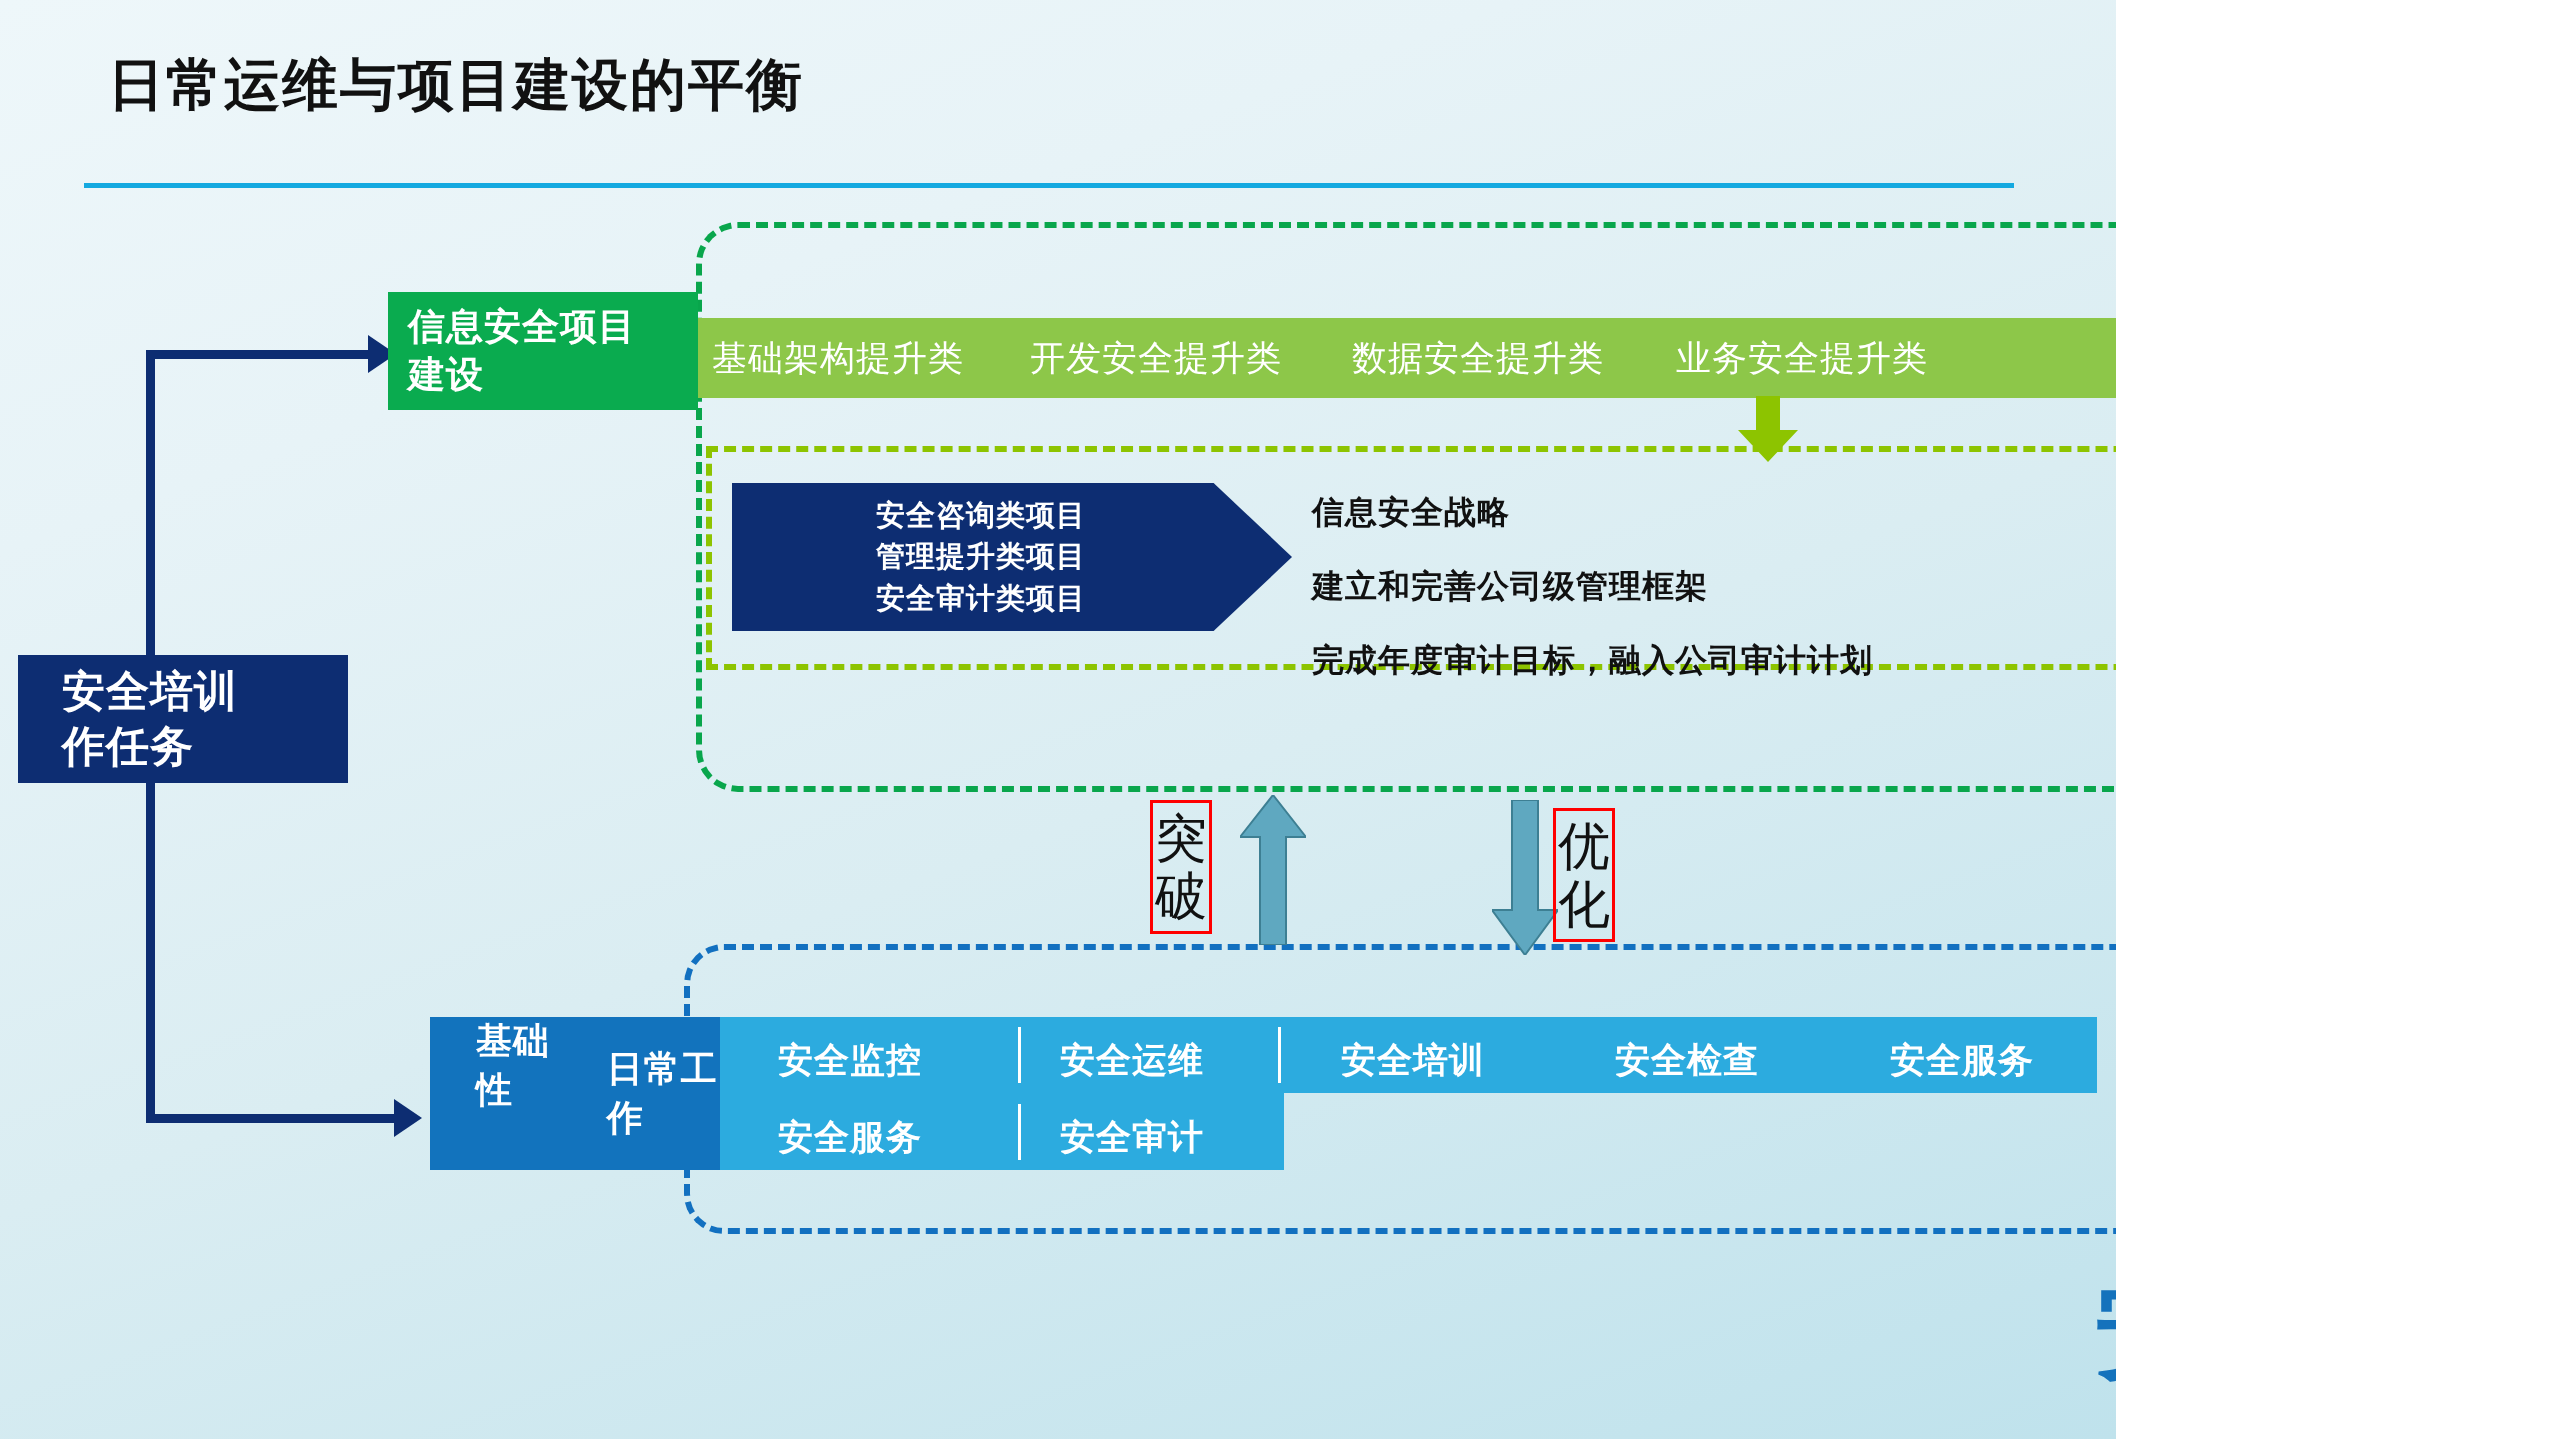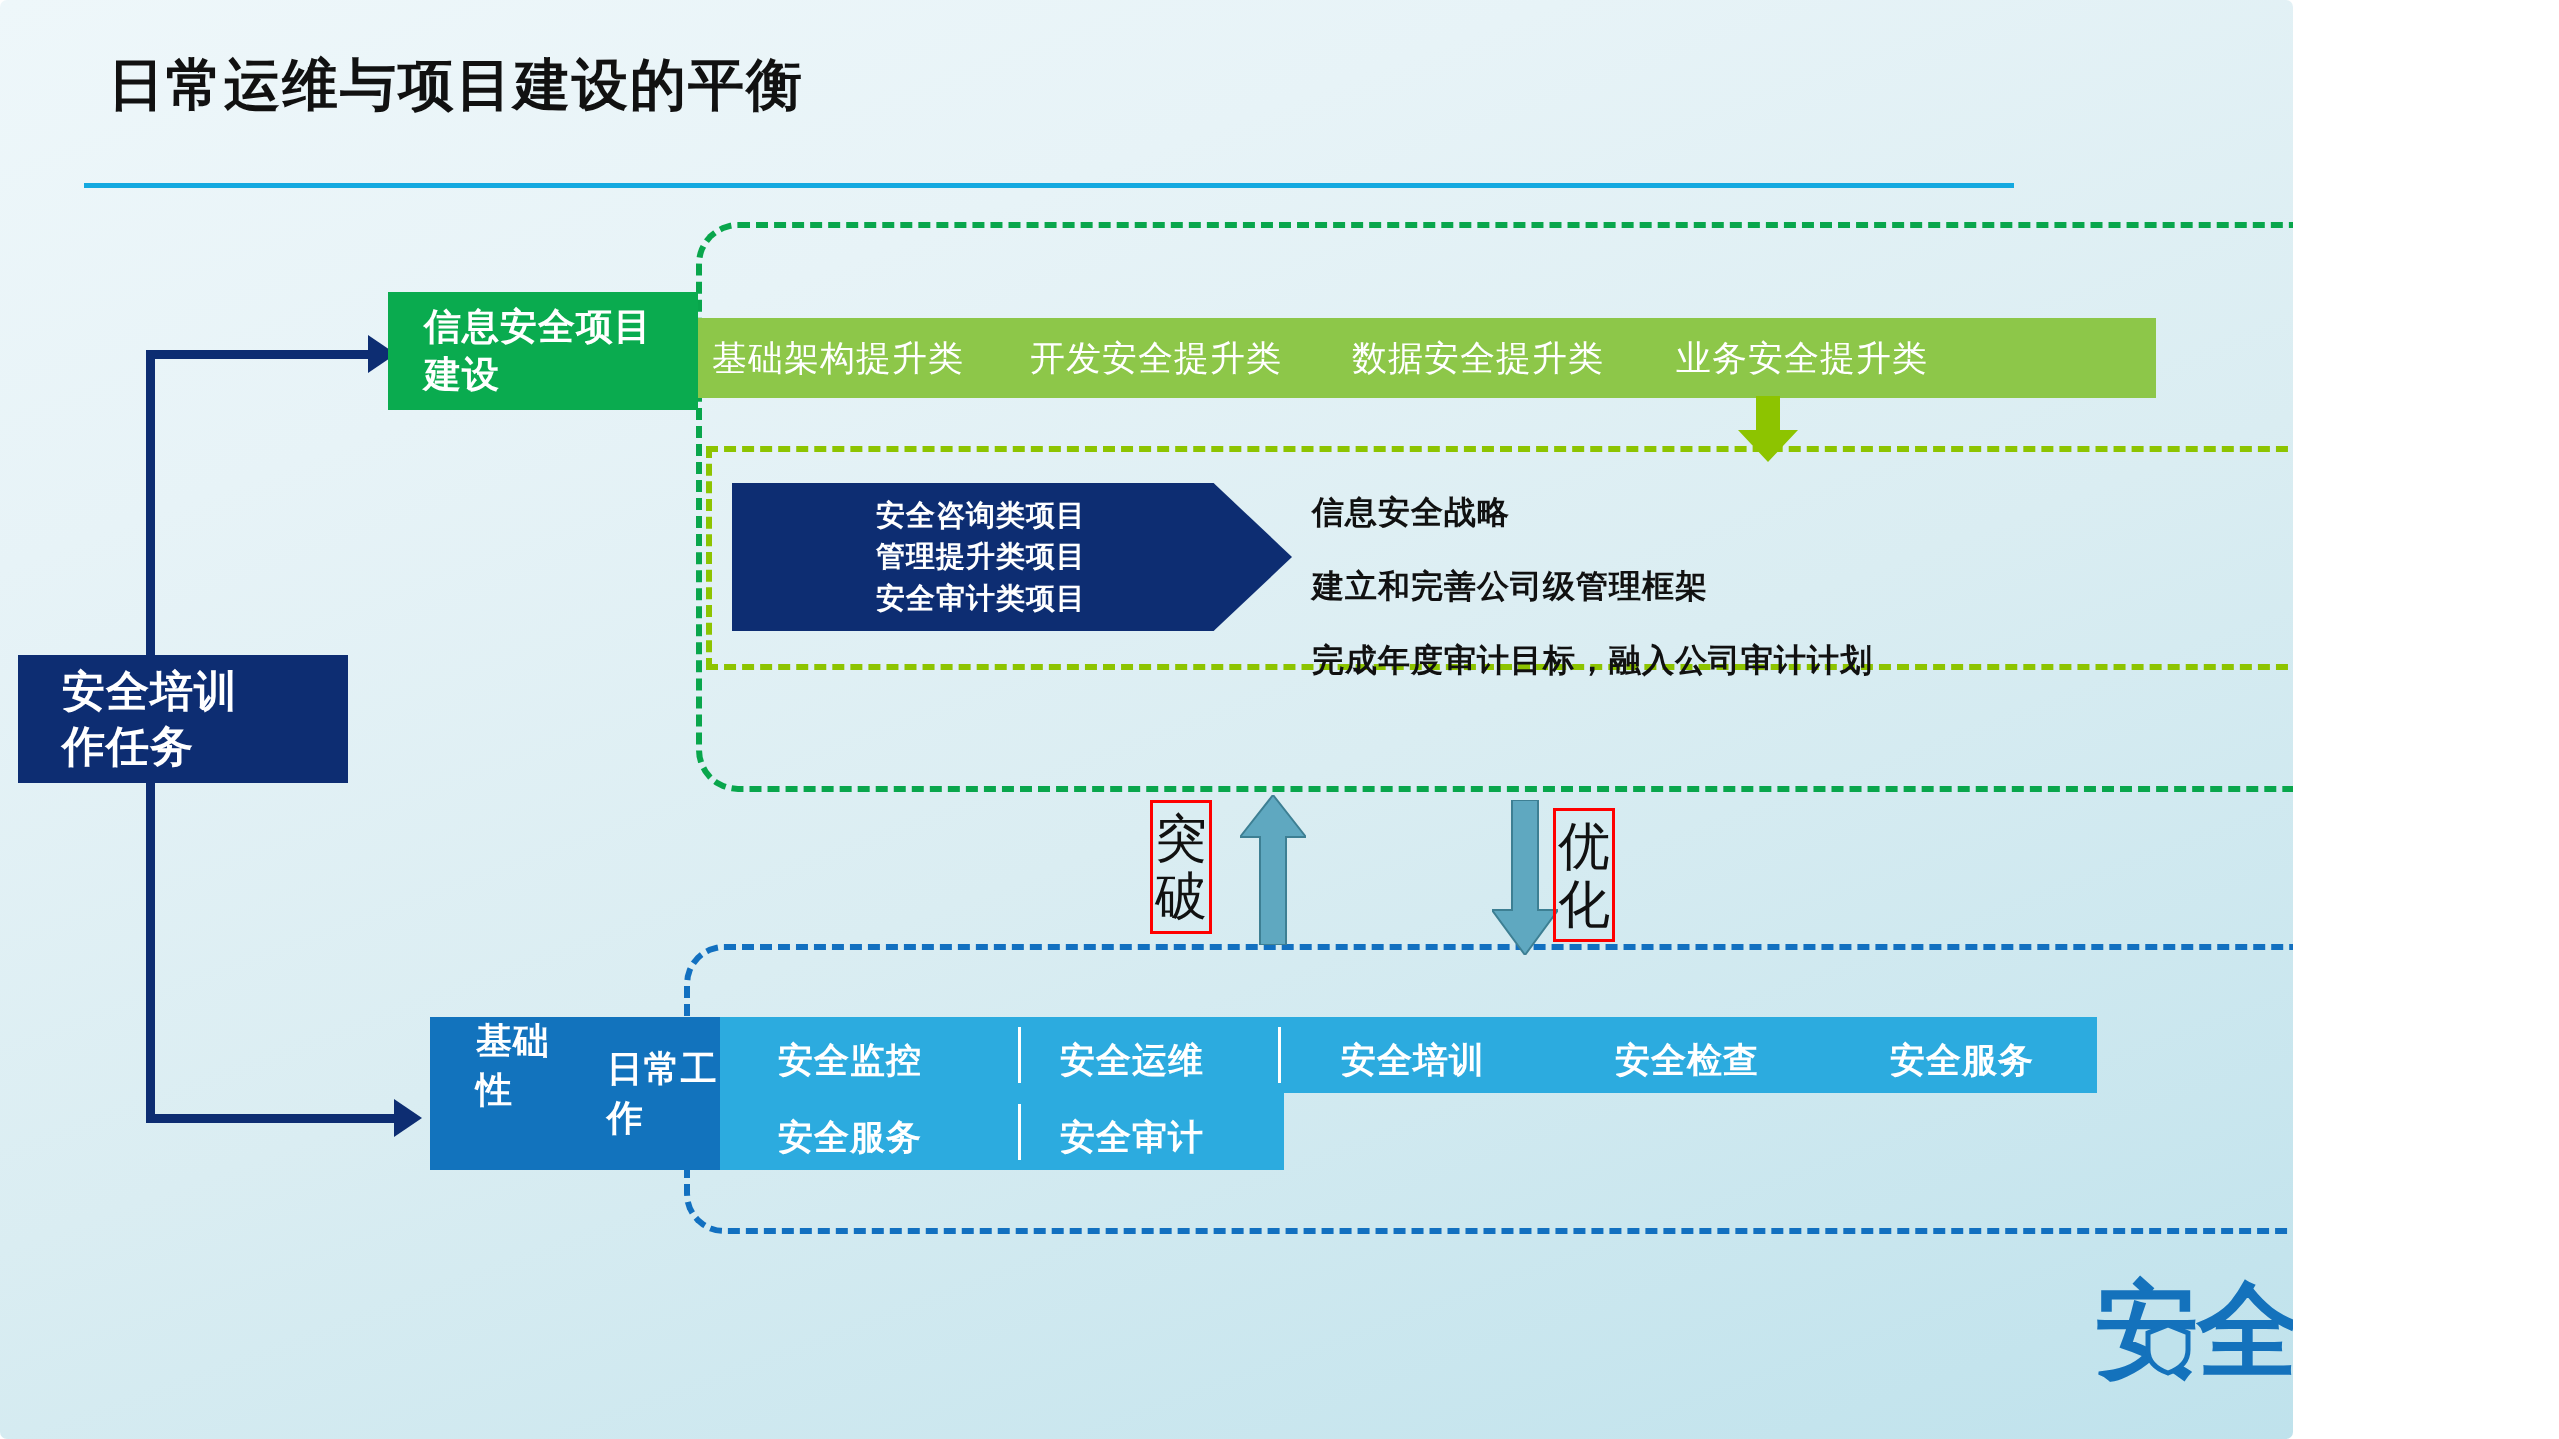--- a/index.html
+++ b/index.html
@@ -7,25 +7,24 @@
     padding: 0;
   }
   body {
     width: 2559px;
     height: 1439px;
     overflow: hidden;
     font-family: "Liberation Sans", "DejaVu Sans", sans-serif;
   }
   #slide {
     position: relative;
-    width: 2293px;
+    width: 2116px;
     height: 1439px;
     background: linear-gradient(160deg, #eef7fa 0%, #e7f3f7 25%, #daedf2 55%, #bfe2ec 100%);
     overflow: hidden;
-    border-radius: 7px;
   }
 
   
   #title {
     position: absolute;
     left: 108px;
     top: 48px;
     font-size: 56px;
     font-weight: bold;
     color: #111111;
@@ -117,21 +116,21 @@
     background: #0aab4f;
     display: flex;
     align-items: center;
     z-index: 4;
   }
   #proj-box .txt {
     color: #ffffff;
     font-size: 37px;
     font-weight: bold;
     line-height: 1.3;
-    padding-left: 36px;
+    padding-left: 20px;
     letter-spacing: 1px;
   }
 
   
   #cat-bar {
     position: absolute;
     left: 698px;
     top: 318px;
     width: 1458px;
     height: 80px;

